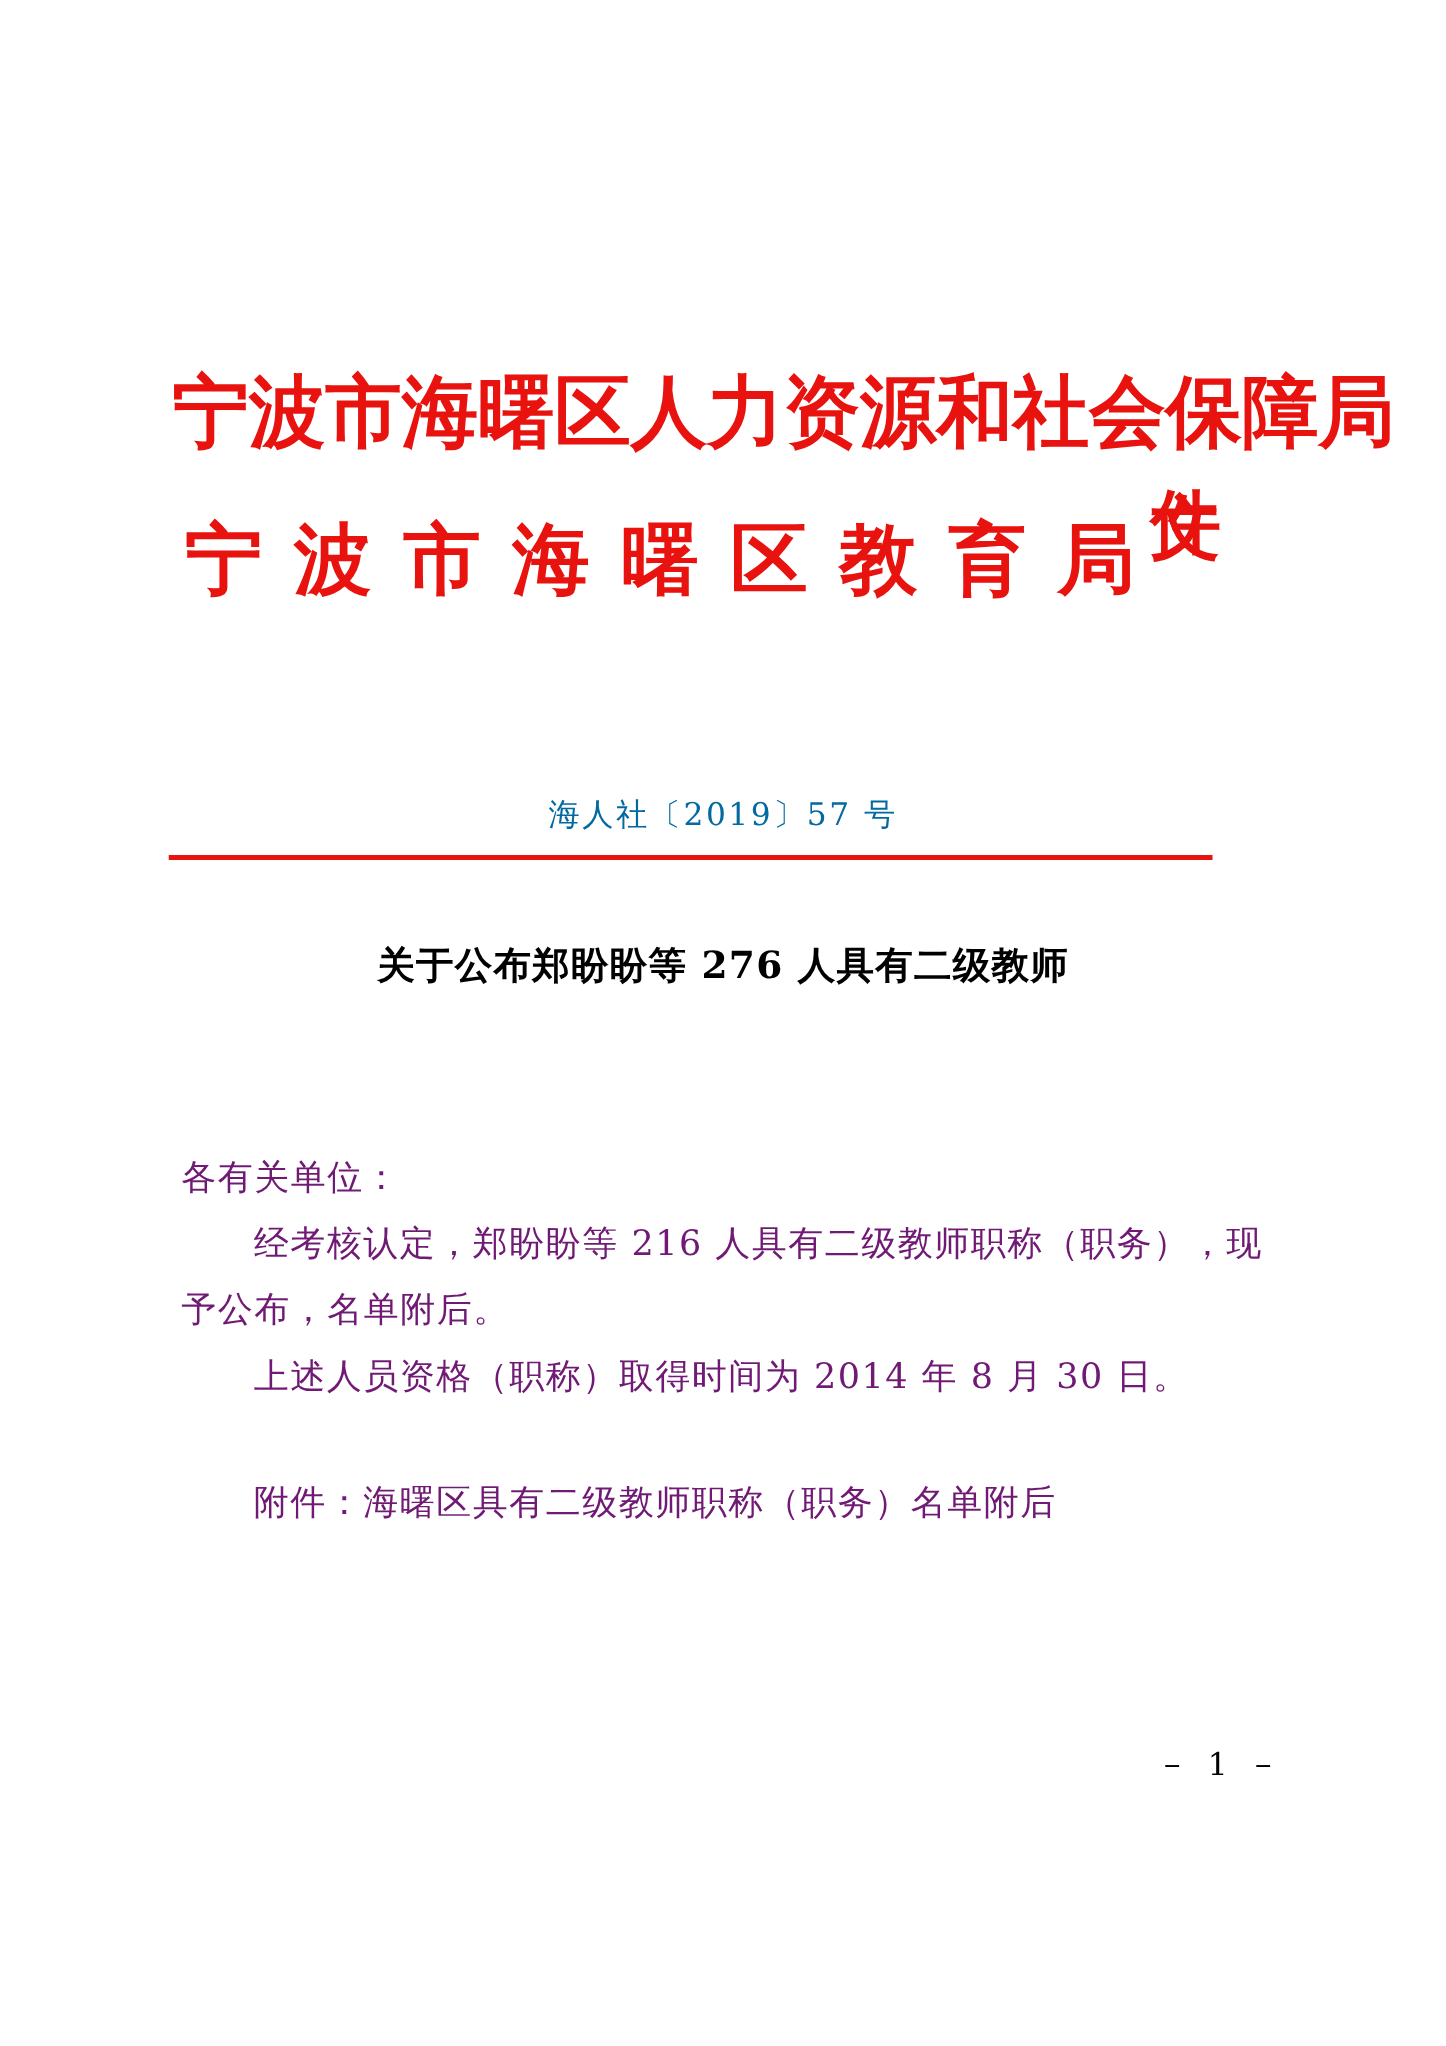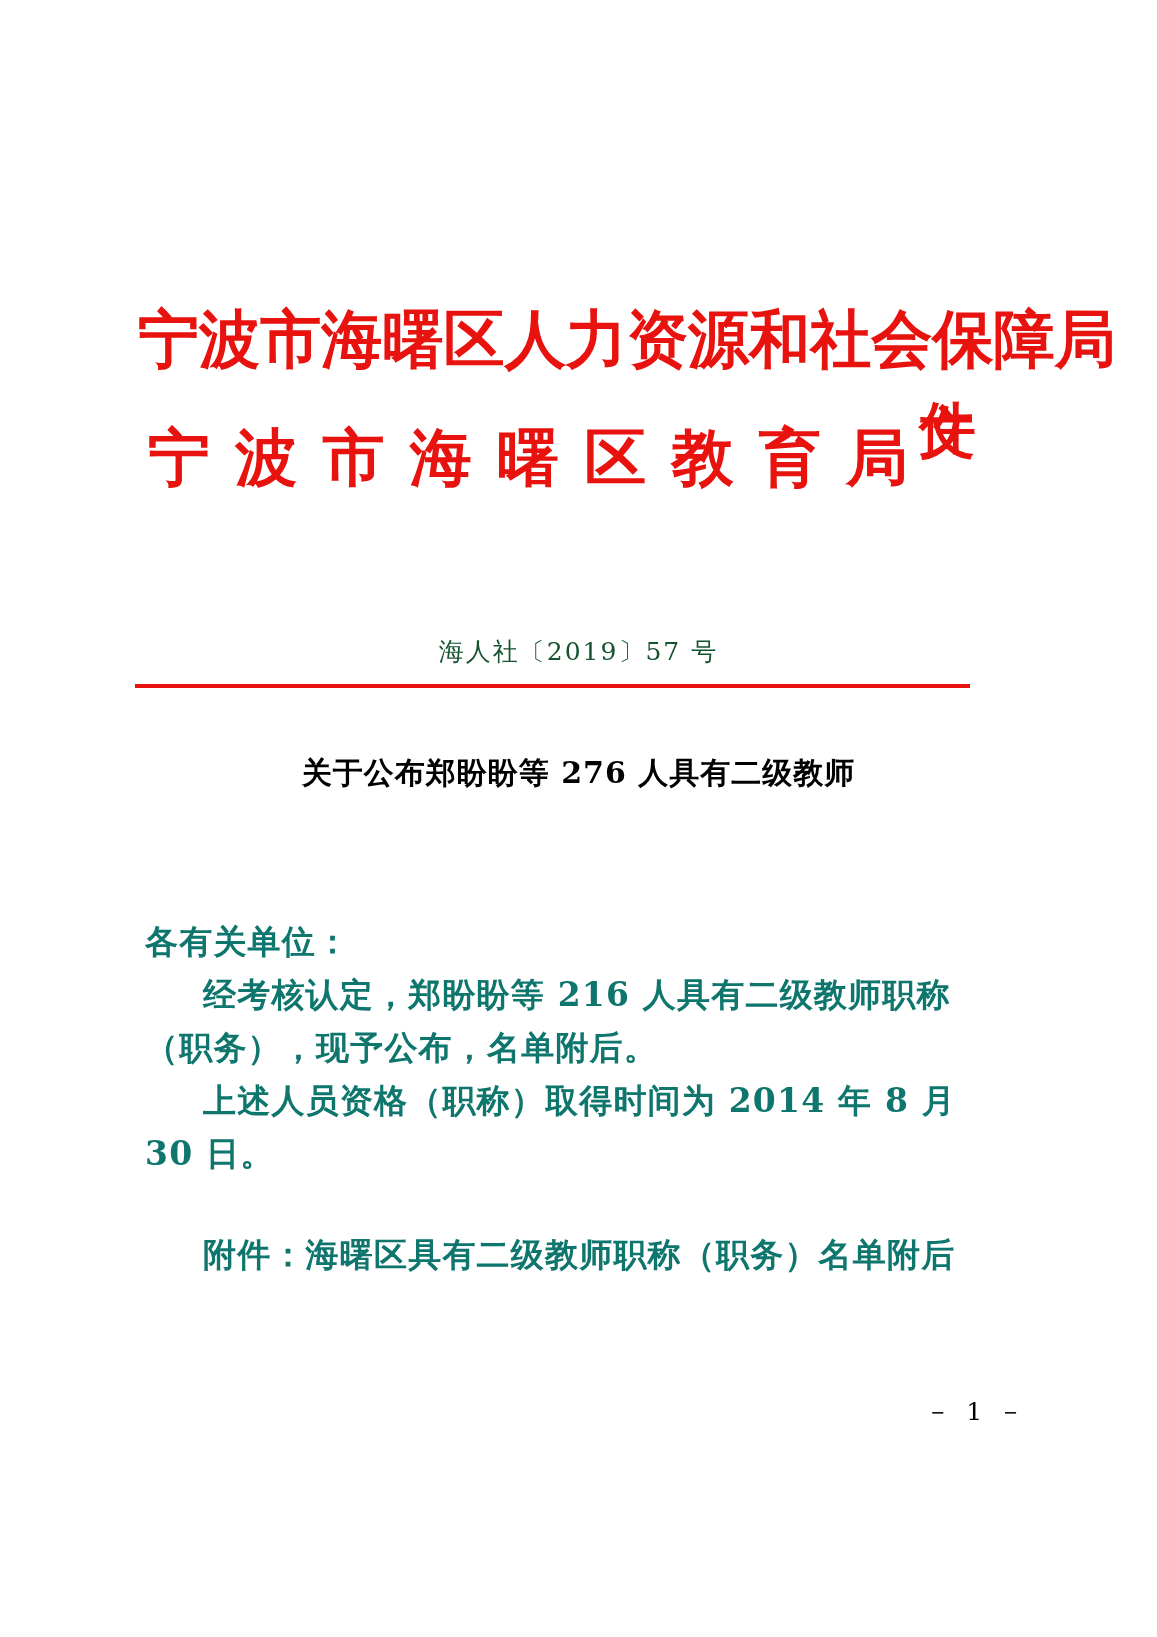--- a/index.html
+++ b/index.html
@@ -22,21 +22,21 @@
     width: 1157px;
     height: 1637px;
     box-sizing: border-box;
     padding: 0 130px;
   }
 
   
   .letterhead {
     position: absolute;
     left: 130px;
-    top: 298px;
+    top: 288px;
     width: 897px;
     height: 265px;
     text-align: center;
   }
 
   .lh-line1 {
     position: absolute;
     left: 8px;
     top: 0px;
     width: 770px;
@@ -84,21 +84,21 @@
   
   .doc-number {
     position: absolute;
     left: 0;
     top: 635px;
     width: 1157px;
     text-align: center;
     font-family: "DejaVu Serif", "Liberation Serif", serif;
     font-size: 25px;
     letter-spacing: 2px;
-    color: #14532d;
+    color: #0369a1;
   }
 
   
   .red-rule {
     position: absolute;
     left: 135px;
     top: 684px;
     width: 835px;
     height: 4px;
     background: #e8120e;
@@ -120,25 +120,24 @@
   }
   .doc-title .t-line { display: block; }
 
   
   .body-text {
     position: absolute;
     left: 145px;
     top: 915px;
     width: 870px;
     font-family: "DejaVu Serif", "Liberation Serif", serif;
-    font-size: 33px;
+    font-size: 28px;
     line-height: 53px;
     letter-spacing: 1.2px;
-    color: #0f766e;
-    font-weight: bold;
+    color: #701a75;
   }
   .body-text p { margin: 0; }
   .indent2 { text-indent: 58px; }
   .gap-before { margin-top: 48px !important; }
 
   
   .page-number {
     position: absolute;
     left: 0;
     top: 1395px;

